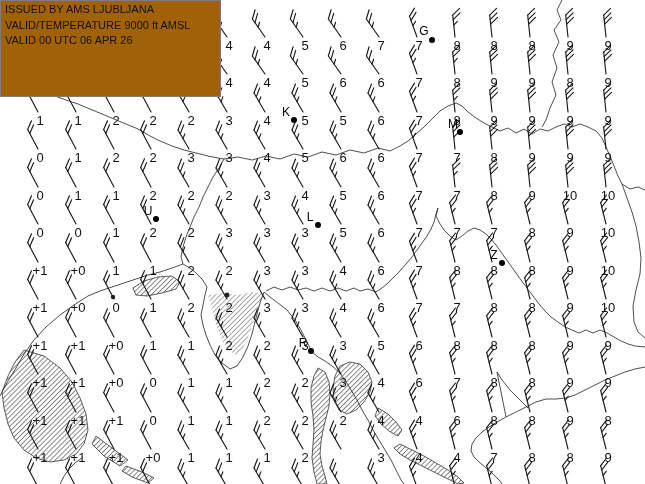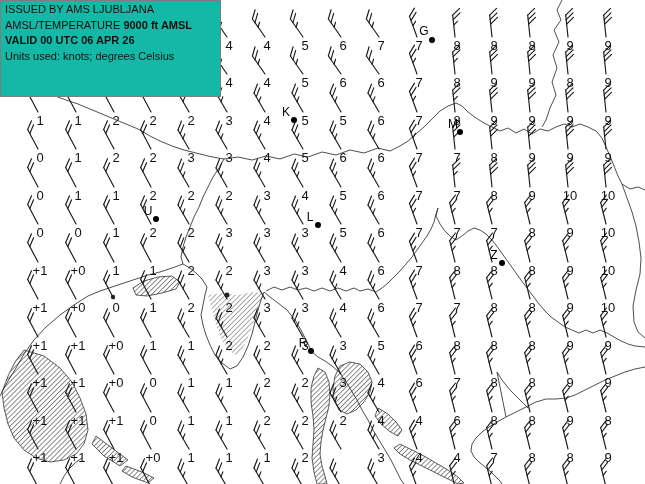--- a/index.html
+++ b/index.html
@@ -20,24 +20,24 @@
   .station .lbl{
     position:absolute;font-size:12px;line-height:12px;color:#000;
     transform:translate(-50%,-50%);
   }
   .station .dot{
     position:absolute;width:6px;height:6px;border-radius:50%;background:#000;
     transform:translate(-50%,-50%);
   }
   #header-box{
     position:absolute;left:0;top:0;width:221px;height:97px;box-sizing:border-box;
-    background:#14b8a6;border:1px solid #7d7d7d;padding:1px 16px 0 4px;z-index:5;
+    background:#a16207;border:1px solid #7d7d7d;padding:1px 16px 0 4px;z-index:5;
   }
   #header-box .hline{font-size:11px;line-height:15.6px;white-space:nowrap;}
-  .b{font-weight:bold;}
+  .b{font-weight:normal;}
   #model-box{
     position:absolute;left:1px;top:462px;box-sizing:border-box;
     background:#fff;border:1px solid #7d7d7d;padding:1px 6px 2px 4px;
     font-size:15px;line-height:18px;white-space:nowrap;z-index:5;
   }
 </style>
 </head>
 <body>
 
 <div id="figure">
@@ -1855,18 +1855,17 @@
         <span class="dot" style="left:502px;top:263px"></span>
       </div>
       <div class="station">
         <span class="lbl" style="left:303px;top:343px">R</span>
         <span class="dot" style="left:311px;top:351px"></span>
       </div>
     </div>
 
   <div id="header-box">
     <div class="hline">ISSUED BY AMS LJUBLJANA</div>
-    <div class="hline"><span>AMSL/TEMPERATURE </span><span class="b">9000 ft AMSL</span></div>
+    <div class="hline"><span>VALID/TEMPERATURE </span><span class="b">9000 ft AMSL</span></div>
     <div class="hline b">VALID 00 UTC 06 APR 26</div>
-    <div class="hline">Units used: knots; degrees Celsius</div>
   </div>
 
 </div>
 
 </body></html>

